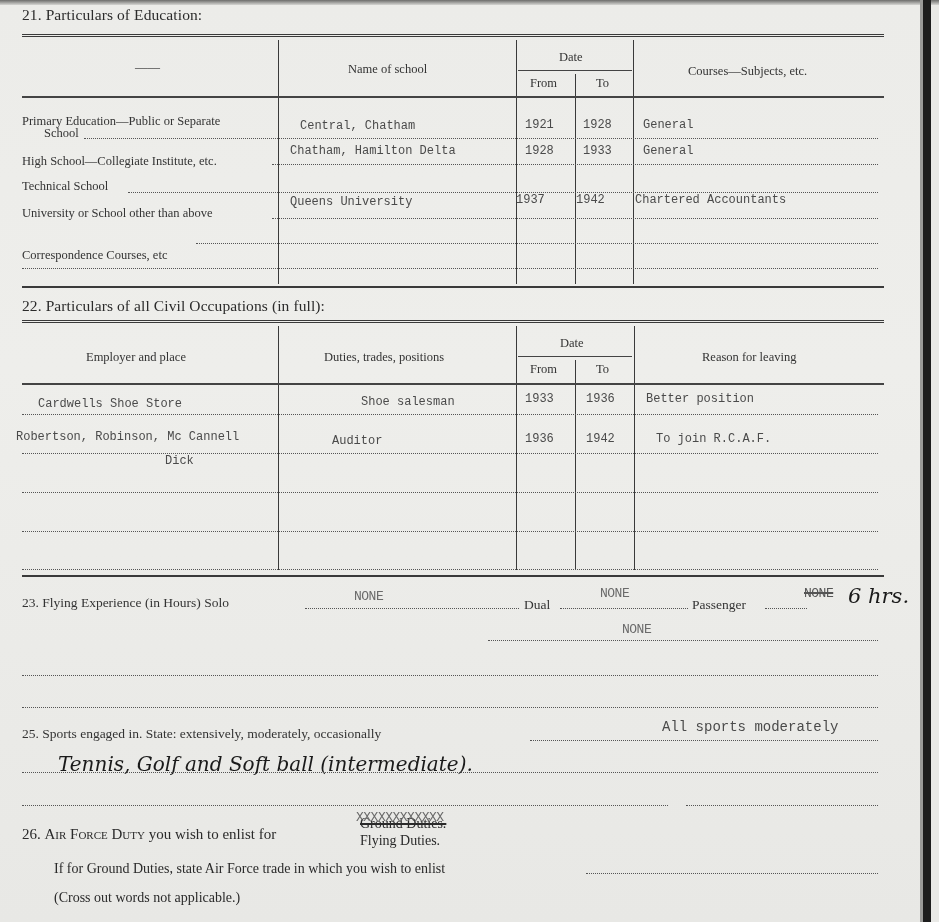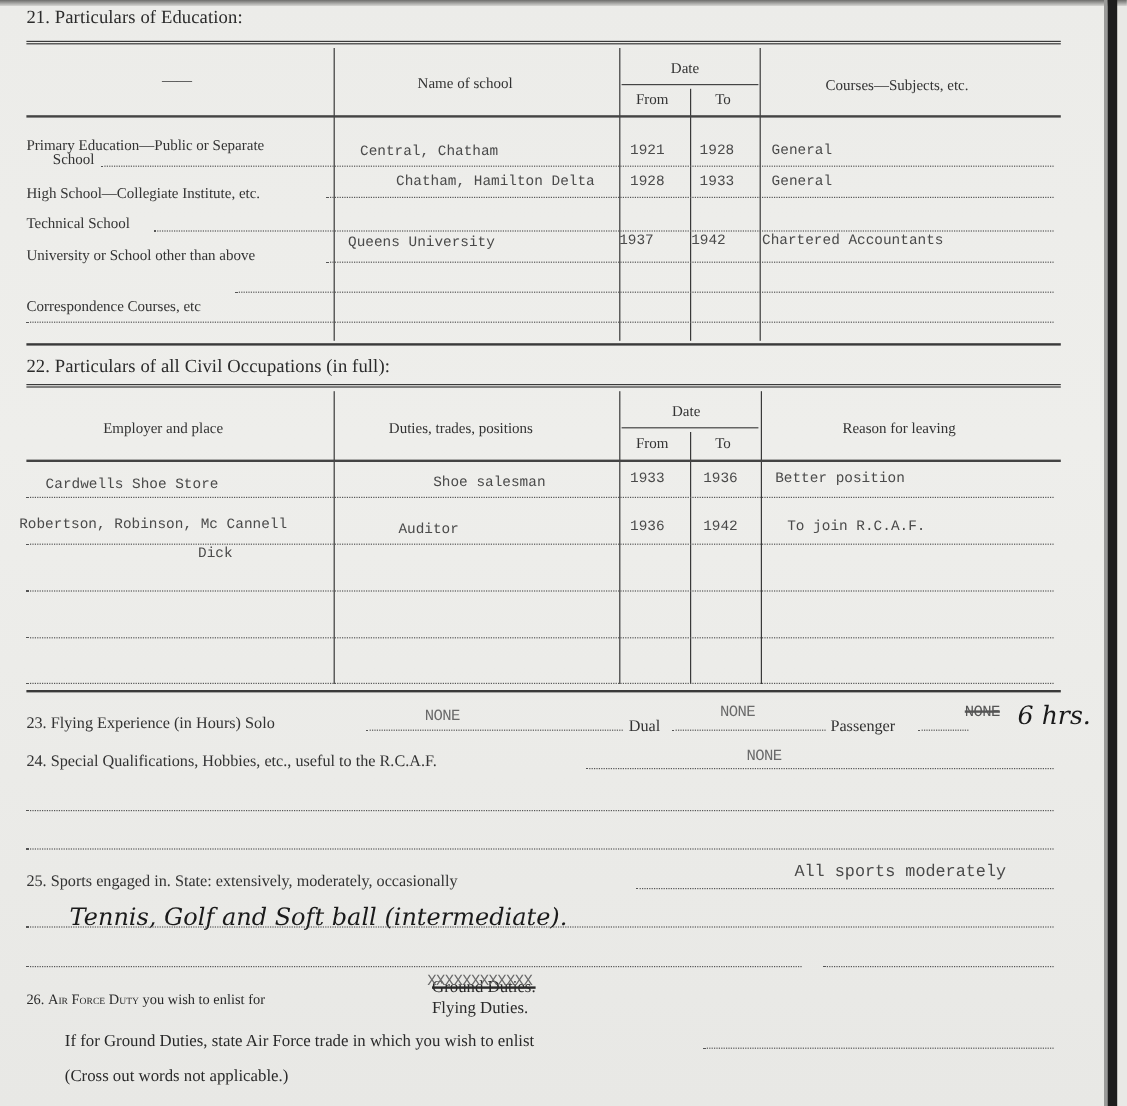--- a/index.html
+++ b/index.html
@@ -61,21 +61,21 @@
 
   <div class="abs lbl" style="left:22px;top:114px;">Primary Education—Public or Separate</div>
   <div class="abs lbl" style="left:44px;top:126px;">School</div>
   <div class="abs typed" style="left:300px;top:119px;">Central, Chatham</div>
   <div class="abs typed" style="left:525px;top:118px;">1921</div>
   <div class="abs typed" style="left:583px;top:118px;">1928</div>
   <div class="abs typed" style="left:643px;top:118px;">General</div>
   <div class="dots" style="left:84px;top:138px;width:794px;"></div>
 
   <div class="abs lbl" style="left:22px;top:154px;">High School—Collegiate Institute, etc.</div>
-  <div class="abs typed" style="left:290px;top:144px;margin-left:40px;">Chatham, Hamilton Delta</div>
+  <div class="abs typed" style="left:290px;top:144px;">Chatham, Hamilton Delta</div>
   <div class="abs typed" style="left:525px;top:144px;">1928</div>
   <div class="abs typed" style="left:583px;top:144px;">1933</div>
   <div class="abs typed" style="left:643px;top:144px;">General</div>
   <div class="dots" style="left:272px;top:164px;width:606px;"></div>
 
   <div class="abs lbl" style="left:22px;top:179px;">Technical School</div>
   <div class="dots" style="left:128px;top:192px;width:750px;"></div>
 
   <div class="abs lbl" style="left:22px;top:206px;">University or School other than above</div>
   <div class="abs typed" style="left:290px;top:195px;">Queens University</div>
@@ -130,35 +130,34 @@
   <div class="dots" style="left:305px;top:608px;width:214px;"></div>
   <div class="abs typed-sm" style="left:354px;top:589px;">NONE</div>
   <div class="abs lbl" style="left:524px;top:597px;font-size:13.5px;">Dual</div>
   <div class="dots" style="left:560px;top:608px;width:128px;"></div>
   <div class="abs typed-sm" style="left:600px;top:586px;">NONE</div>
   <div class="abs lbl" style="left:692px;top:597px;font-size:13.5px;">Passenger</div>
   <div class="dots" style="left:765px;top:608px;width:42px;"></div>
   <div class="abs typed-sm strike" style="left:804px;top:586px;color:#555;">NONE</div>
   <div class="abs hand" style="left:848px;top:584px;font-size:21px;">6 hrs.</div>
 
-  <div class="abs lbl" style="left:22px;top:626px;font-size:13.5px;">24. Special Qualifications, Hobbies, etc., useful to the R.C.A.F.</div>
   <div class="dots" style="left:488px;top:640px;width:390px;"></div>
   <div class="abs typed-sm" style="left:622px;top:622px;">NONE</div>
   <div class="dots" style="left:22px;top:675px;width:856px;"></div>
   <div class="dots" style="left:22px;top:707px;width:856px;"></div>
 
   <div class="abs lbl" style="left:22px;top:726px;font-size:13.5px;">25. Sports engaged in.  State: extensively, moderately, occasionally</div>
   <div class="dots" style="left:530px;top:740px;width:348px;"></div>
   <div class="abs typed" style="left:662px;top:719px;font-size:14px;">All sports moderately</div>
   <div class="abs hand" style="left:58px;top:752px;">Tennis, Golf and Soft ball (intermediate).</div>
   <div class="dots" style="left:22px;top:772px;width:856px;"></div>
   <div class="dots" style="left:22px;top:805px;width:646px;"></div>
   <div class="dots" style="left:686px;top:805px;width:192px;"></div>
 
-  <div class="abs" style="left:22px;top:826px;font-size:12px;">
+  <div class="abs" style="left:22px;top:826px;font-size:15px;">
     <span>26.</span>
     <span class="smallcaps">Air Force Duty</span>
     <span>you wish to enlist for</span>
   </div>
   <div class="abs" style="left:360px;top:816px;font-size:14px;">
     <span class="strike">Ground Duties.</span>
   </div>
   <div class="abs typed-sm" style="left:356px;top:810px;font-size:13px;color:#6a6a6a;">XXXXXXXXXXXX</div>
   <div class="abs" style="left:360px;top:833px;font-size:14px;">Flying Duties.</div>
 

